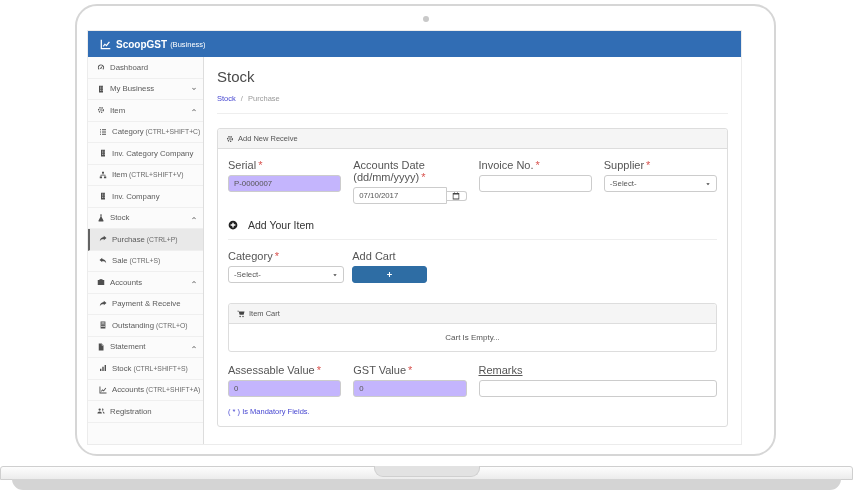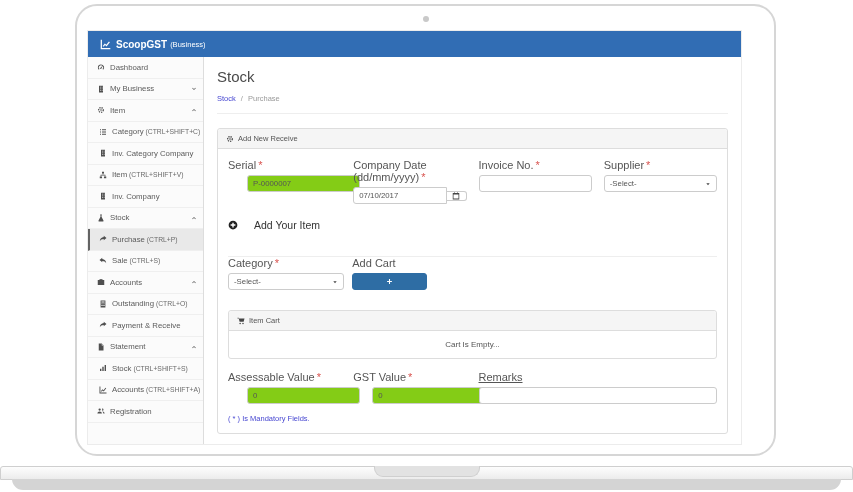--- a/index.html
+++ b/index.html
@@ -49,35 +49,35 @@
   .panel{border:1px solid #ddd;border-radius:3px;}
   .panel-heading{background:#f5f5f5;border-bottom:1px solid #ddd;border-radius:3px 3px 0 0;
     padding:5px 8px;font-size:7.5px;color:#555;display:flex;align-items:center;gap:4px;}
   .panel-heading svg{width:8px;height:8px;display:block;color:#444;}
   .panel-body{padding:10px;}
   .form-grid{display:grid;grid-template-columns:repeat(4,1fr);gap:10px 12px;}
   .field-label{display:block;font-size:11px;color:#555;margin-bottom:4px;}
   .req{color:#d9534f;margin-left:2px;}
   .input{width:100%;height:17px;box-sizing:border-box;border:1px solid #ccc;border-radius:3px;
     padding:0 5px;font-size:7.8px;color:#555;background:#fff;font-family:inherit;}
-  .input:disabled{background:#84cc16;color:#555;margin-left:19px;}
+  .input:disabled{background:#c4b5fd;color:#555;}
   .input-group{display:flex;align-items:center;}
   .input-group .input{border-radius:3px 0 0 3px;}
   .addon{width:20px;min-width:20px;box-sizing:border-box;border:1px solid #ccc;border-left:none;
     border-radius:0 3px 3px 0;background:#fff;display:flex;align-items:center;justify-content:center;
     color:#444;cursor:pointer;}
   .addon svg{width:8px;height:8px;display:block;}
   .select{height:17px;box-sizing:border-box;border:1px solid #ccc;border-radius:3px;background:#fff;
     display:flex;align-items:center;justify-content:space-between;padding:0 5px;font-size:7.8px;
     color:#555;cursor:pointer;}
   .select svg{width:6px;height:6px;display:block;color:#444;}
-  .section-title{display:flex;align-items:center;gap:16px;font-size:10.5px;color:#333;
-    margin:15px 0 0;padding-bottom:25px;border-bottom:1px solid #eee;}
+  .section-title{display:flex;align-items:center;gap:10px;font-size:10.5px;color:#333;
+    margin:15px 0 0;padding-bottom:8px;border-bottom:1px solid #eee;}
   .section-title svg{width:10px;height:10px;display:block;color:#222;}
-  .add-grid{display:grid;grid-template-columns:repeat(4,1fr);gap:8px;}
+  .add-grid{display:grid;grid-template-columns:repeat(4,1fr);gap:8px;margin-top:10px;}
   .btn-add{width:64%;height:17px;box-sizing:border-box;background:#2e6da4;border:1px solid #2e6da4;
     border-radius:3px;color:#fff;display:flex;align-items:center;justify-content:center;cursor:pointer;}
   .btn-add svg{width:7px;height:7px;display:block;}
   .cart-panel{margin-top:20px;border:1px solid #ddd;border-radius:3px;}
   .cart-body{padding:9px;text-align:center;font-size:8px;color:#555;}
   .bottom-grid{display:grid;grid-template-columns:repeat(4,1fr);gap:12px;margin-top:12px;}
   .remarks-col{grid-column:3 / span 2;text-decoration:underline;}
   .mandatory-note{margin-top:10px;font-size:7.5px;color:#4747d1;}
 </style>
 </head>
@@ -215,33 +215,33 @@
           <span class="nav-label">Accounts</span>
           <span class="nav-chevron">
             <svg viewBox="0 0 16 16" fill="currentColor" xmlns="http://www.w3.org/2000/svg">
               <path d="M8 5.2 13 10.2 11.6 11.6 8 8 4.4 11.6 3 10.2z"></path>
             </svg>
           </span>
         </div>
         <div class="nav-item sub">
           <span class="nav-icon">
             <svg viewBox="0 0 16 16" fill="currentColor" xmlns="http://www.w3.org/2000/svg">
+              <path d="M9.5 4.2V1.3L15 6l-5.5 4.7V7.9C5.9 7.9 3.3 9.3 1.6 12.4 2 7.6 4.8 4.7 9.5 4.2z"></path>
+            </svg>
+          </span>
+          <span class="nav-label">Payment &amp; Receive</span>
+        </div>
+        <div class="nav-item sub">
+          <span class="nav-icon">
+            <svg viewBox="0 0 16 16" fill="currentColor" xmlns="http://www.w3.org/2000/svg">
               <path fill-rule="evenodd" d="M3.2 1h9.6v14H3.2zm1.6 1.8v2.4h6.4V2.8zm0 4.2v1.6h1.6V7zm2.4 0v1.6h1.6V7zm2.4 0v1.6h1.6V7zm-4.8 3.2v1.6h1.6v-1.6zm2.4 0v1.6h1.6v-1.6zm2.4 0v1.6h1.6v-1.6z"></path>
             </svg>
           </span>
           <span class="nav-label">Outstanding</span>
           <span class="nav-shortcut">&nbsp;(CTRL+O)</span>
-        </div>
-        <div class="nav-item sub">
-          <span class="nav-icon">
-            <svg viewBox="0 0 16 16" fill="currentColor" xmlns="http://www.w3.org/2000/svg">
-              <path d="M9.5 4.2V1.3L15 6l-5.5 4.7V7.9C5.9 7.9 3.3 9.3 1.6 12.4 2 7.6 4.8 4.7 9.5 4.2z"></path>
-            </svg>
-          </span>
-          <span class="nav-label">Payment &amp; Receive</span>
         </div>
         <div class="nav-item">
           <span class="nav-icon">
             <svg viewBox="0 0 16 16" fill="currentColor" xmlns="http://www.w3.org/2000/svg">
               <path fill-rule="evenodd" d="M3.5 1h6L13 4.5V15H3.5zm6 .8V5h3.2z"></path>
             </svg>
           </span>
           <span class="nav-label">Statement</span>
           <span class="nav-chevron">
             <svg viewBox="0 0 16 16" fill="currentColor" xmlns="http://www.w3.org/2000/svg">
@@ -298,21 +298,21 @@
           <span>Add New Receive</span>
         </div>
         <div class="panel-body">
 
           <div class="form-grid">
             <div>
               <label class="field-label"><span>Serial</span><span class="req">*</span></label>
               <input class="input" disabled="" value="P-0000007" style="">
             </div>
             <div>
-              <label class="field-label"><span>Company Date (dd/mm/yyyy)</span><span class="req">*</span></label>
+              <label class="field-label"><span>Accounts Date (dd/mm/yyyy)</span><span class="req">*</span></label>
               <div class="input-group">
                 <input class="input" value="07/10/2017" style="">
                 <span class="addon">
                     <svg viewBox="0 0 16 16" fill="currentColor" xmlns="http://www.w3.org/2000/svg">
                       <path fill-rule="evenodd" d="M4.2.8H6v1.4h4V.8h1.8v1.4h2.7V15H1.5V2.2h2.7zM3 5.2v8h10v-8z"></path>
                     </svg>
                   </span>
               </div>
             </div>
             <div>

